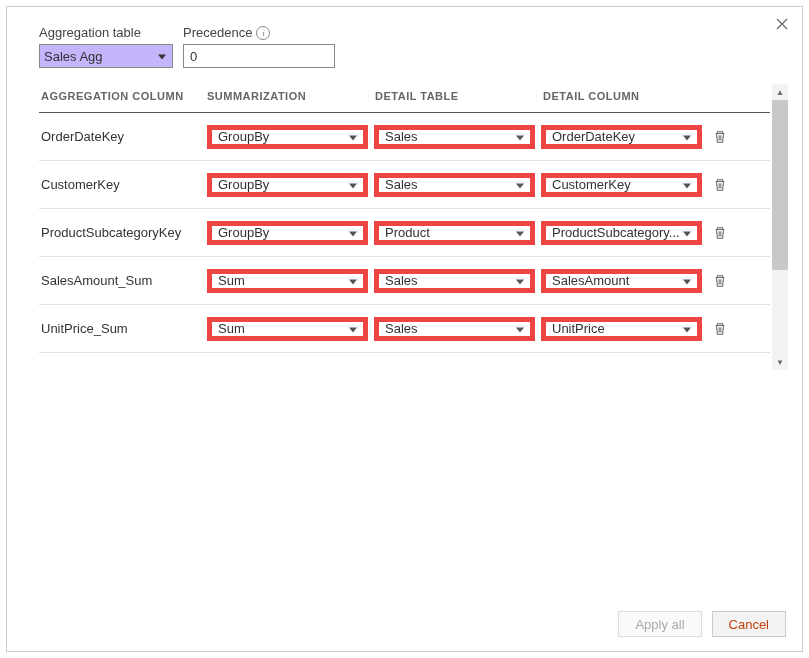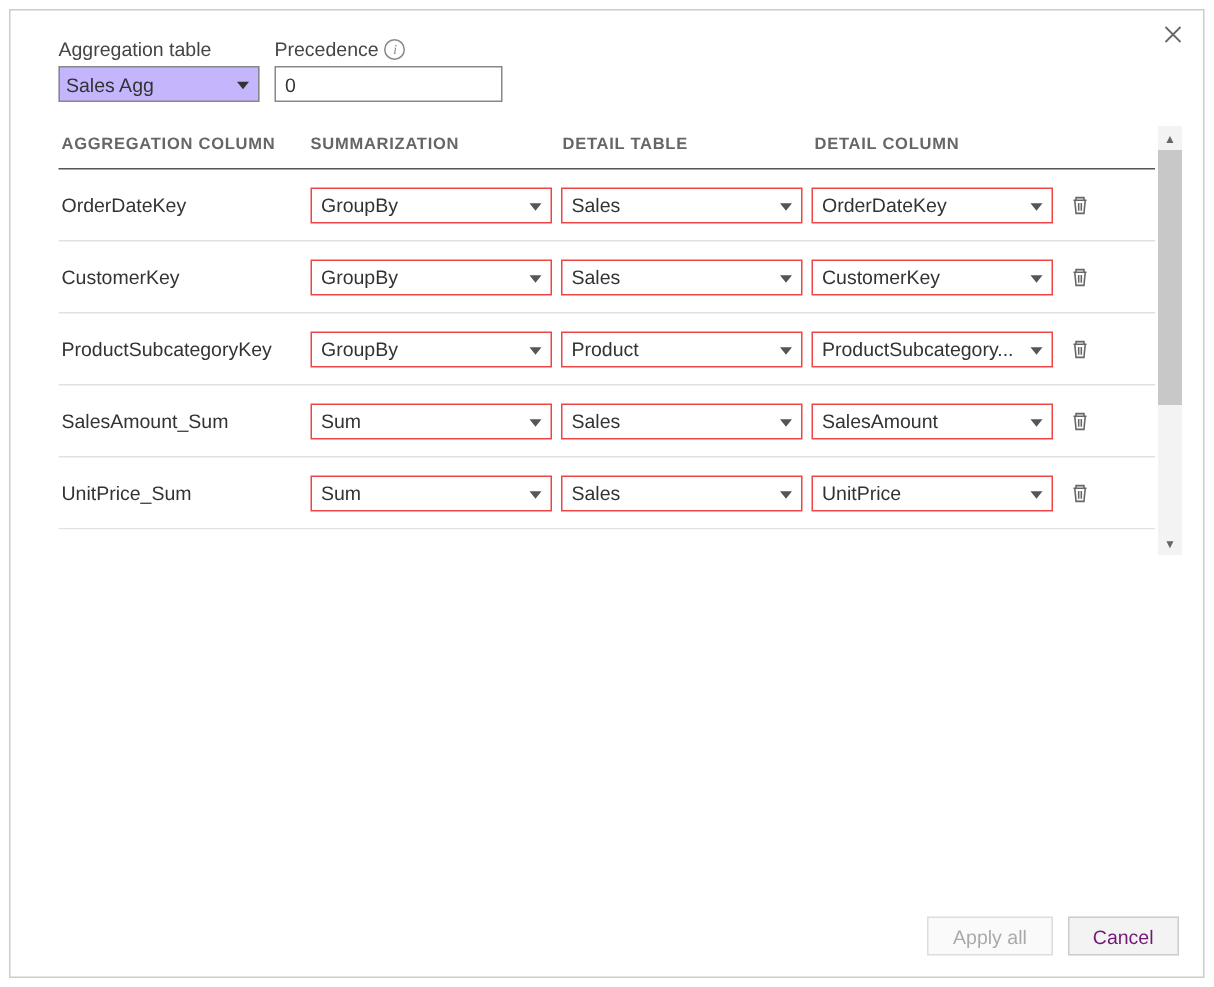--- a/index.html
+++ b/index.html
@@ -145,21 +145,21 @@
   font-size: 13px;
   color: #333;
   padding-left: 2px;
 }
 .cell-select {
   width: 161px;
   margin-right: 6px;
 }
 .cell-select .dd {
   height: 24px;
-  border: 1px solid #ef4444;
+  border: 5px solid #ef4444;
   font-size: 13px;
   padding: 0 20px 0 6px;
   background: #fff;
   color: #333;
   position: relative;
   display: flex;
   align-items: center;
   cursor: pointer;
   white-space: nowrap;
   overflow: hidden;
@@ -219,21 +219,21 @@
   display: flex;
   gap: 10px;
 }
 .btn {
   height: 26px;
   font-size: 13px;
   padding: 0 16px;
   border: 1px solid #ccc;
   background: #f3f3f3;
   cursor: pointer;
-  color: #701a75;
+  color: #c2410c;
 }
 .btn.disabled {
   color: #aaa;
   border-color: #ddd;
   background: #fafafa;
   cursor: default;
 }
 </style>
 </head>
 <body>

